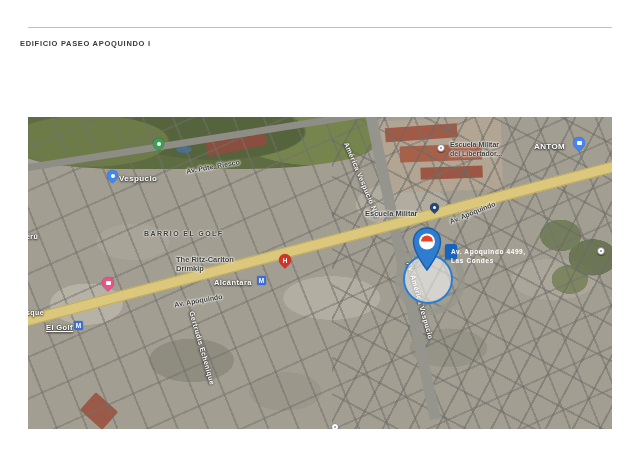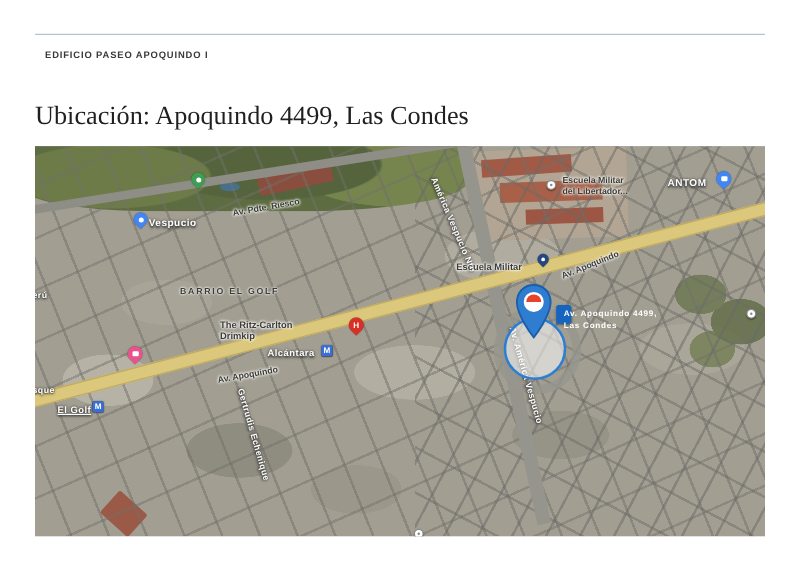--- a/index.html
+++ b/index.html
@@ -2,21 +2,21 @@
 <html><head>
 <meta charset="utf-8">
 <style>
   html,body{margin:0;padding:0;background:#fff;}
   .page{position:relative;width:640px;height:465px;background:#fff;overflow:hidden;
         font-family:"Liberation Sans",sans-serif;}
   .abs{position:absolute;}
 
   
   .top-rule{left:28px;top:27px;width:584px;height:1px;background:#b3c3cf;}
-  .header-label{left:36px;top:39px;font-size:7.5px;font-weight:bold;color:#3a3a3a;
+  .header-label{left:20px;top:39px;font-size:7.5px;font-weight:bold;color:#3a3a3a;
                 letter-spacing:.7px;text-align:right;}
   .page-title{left:28px;top:80px;font-family:"Liberation Serif",serif;font-size:21px;
               color:#1f1f1f;}
 
   
   .map{left:28px;top:117px;width:584px;height:312px;overflow:hidden;background:#a29e92;}
   .map *{position:absolute;}
 
   .map-base{inset:0;background-color:#a29e92;background-image:
     radial-gradient(60px 34px at 10% 60%, #b6b2a6 0 60%, transparent 61%),
@@ -98,21 +98,20 @@
        color:#fff;font-size:6.5px;font-weight:bold;letter-spacing:.6px;line-height:9px;
        box-shadow:0 1px 2px rgba(0,0,0,.4);white-space:nowrap;}
 </style>
 </head>
 <body>
 
 <div class="page">
 
   <div class="abs top-rule"></div>
   <div class="abs header-label">EDIFICIO PASEO APOQUINDO I</div>
-  <div class="abs page-title">Ubicación: Apoquindo 4499, Las Condes</div>
 
   <div class="abs map">
     <div class="map-base"></div>
     <div class="golf"></div>
     <div class="pond"></div>
     <div class="red-strip"></div>
     <div class="campus">
       <div class="roof1"></div>
       <div class="roof2"></div>
       <div class="roof3"></div>

